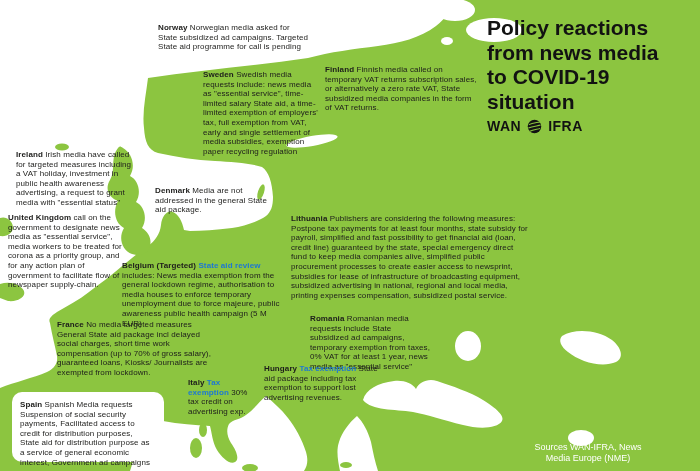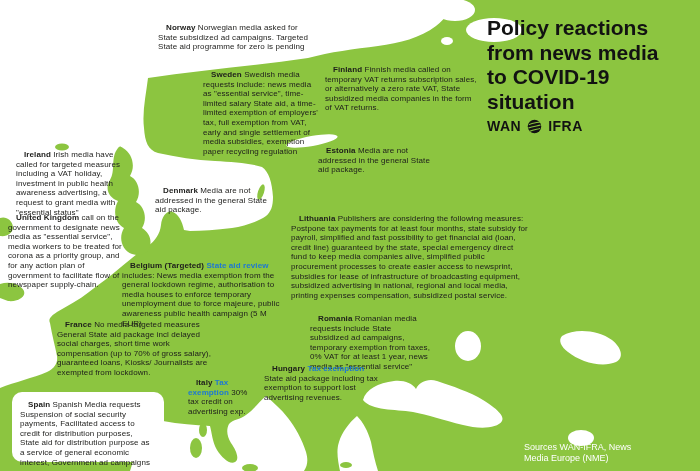--- a/index.html
+++ b/index.html
@@ -13,37 +13,37 @@
     position:relative;width:700px;height:471px;background:#ffffff;overflow:hidden;
   }
   .map-svg{position:absolute;left:0;top:0;width:700px;height:471px;}
   .land{fill:var(--map-green);}
   .sea{fill:#ffffff;}
   
   .note{
     position:absolute;font-size:8px;line-height:1.2;color:var(--ink);
     letter-spacing:0.1px;
   }
-  .note b{font-weight:700;margin-left:8px;}
+  .note b{font-weight:700;}
   .note .link{color:var(--link-blue);font-weight:700;text-decoration:none;cursor:pointer;}
   
   .title{
     position:absolute;left:487px;top:16px;width:190px;
     font-size:21px;line-height:1.17;font-weight:700;color:#121212;
   }
   .logo{
     position:absolute;left:487px;top:118px;display:flex;align-items:center;gap:6px;
     font-weight:800;font-size:14px;color:#121212;letter-spacing:0.5px;justify-content:center;
   }
   .logo svg{display:block;}
   .update{
     position:absolute;left:487px;top:141px;font-size:13.5px;font-weight:600;color:#ffffff;
   }
   .sources{
-    position:absolute;right:48px;top:442px;width:128px;text-align:left;
+    position:absolute;right:48px;top:442px;width:128px;text-align:center;
     font-size:9px;line-height:1.25;color:#ffffff;
   }
 </style>
 </head>
 <body>
 
 <div class="stage">
 
   <svg class="map-svg" viewBox="0 0 700 471" aria-hidden="true">
 
@@ -140,37 +140,33 @@
     <span>WAN</span>
     <svg width="15" height="15" viewBox="0 0 16 16">
       <circle cx="8" cy="8" r="7.2" fill="#121212"></circle>
       <path d="M2,6 C6,4 11,4 14,3.2 M1.5,9.5 C6,7.5 11,7.5 14.5,6.5 M3,13 C7,11 12,11 14,10" stroke="#8CC540" stroke-width="1.1" fill="none"></path>
     </svg>
     <span>IFRA</span>
   </div>
 
   <div class="note" style="left:158px;top:23px;width:152px">
     <b>Norway</b>
-    <span>Norwegian media asked for State subsidized ad campaigns. Targeted State aid programme for zero is pending</span>
+    <span>Norwegian media asked for State subsidized ad campaigns. Targeted State aid programme for call is pending</span>
   </div>
 
   <div class="note" style="left:203px;top:70px;width:118px">
     <b>Sweden</b>
     <span>Swedish media requests include: news media as "essential service", time-limited salary State aid, a time-limited exemption of employers' tax, full exemption from VAT, early and single settlement of media subsidies, exemption paper recycling regulation</span>
   </div>
 
   <div class="note" style="left:325px;top:65px;width:155px">
     <b>Finland</b>
     <span>Finnish media called on temporary VAT returns subscription sales, or alternatively a zero rate VAT, State subsidized media companies in the form of VAT returns.</span>
   </div>
 
-  <div class="note" style="left:318px;top:146px;width:115px">
-    <b>Estonia</b>
-    <span>Media are not addressed in the general State aid package.</span>
-  </div>
 
   <div class="note" style="left:16px;top:150px;width:120px">
     <b>Ireland</b>
     <span>Irish media have called for targeted measures including a VAT holiday, investment in public health awareness advertising, a request to grant media with "essential status"</span>
   </div>
 
   <div class="note" style="left:8px;top:213px;width:118px">
     <b>United Kingdom</b>
     <span>call on the government to designate news media as "essential service", media workers to be treated for corona as a priority group, and for any action plan of government to facilitate flow of newspaper supply-chain.</span>
   </div>

